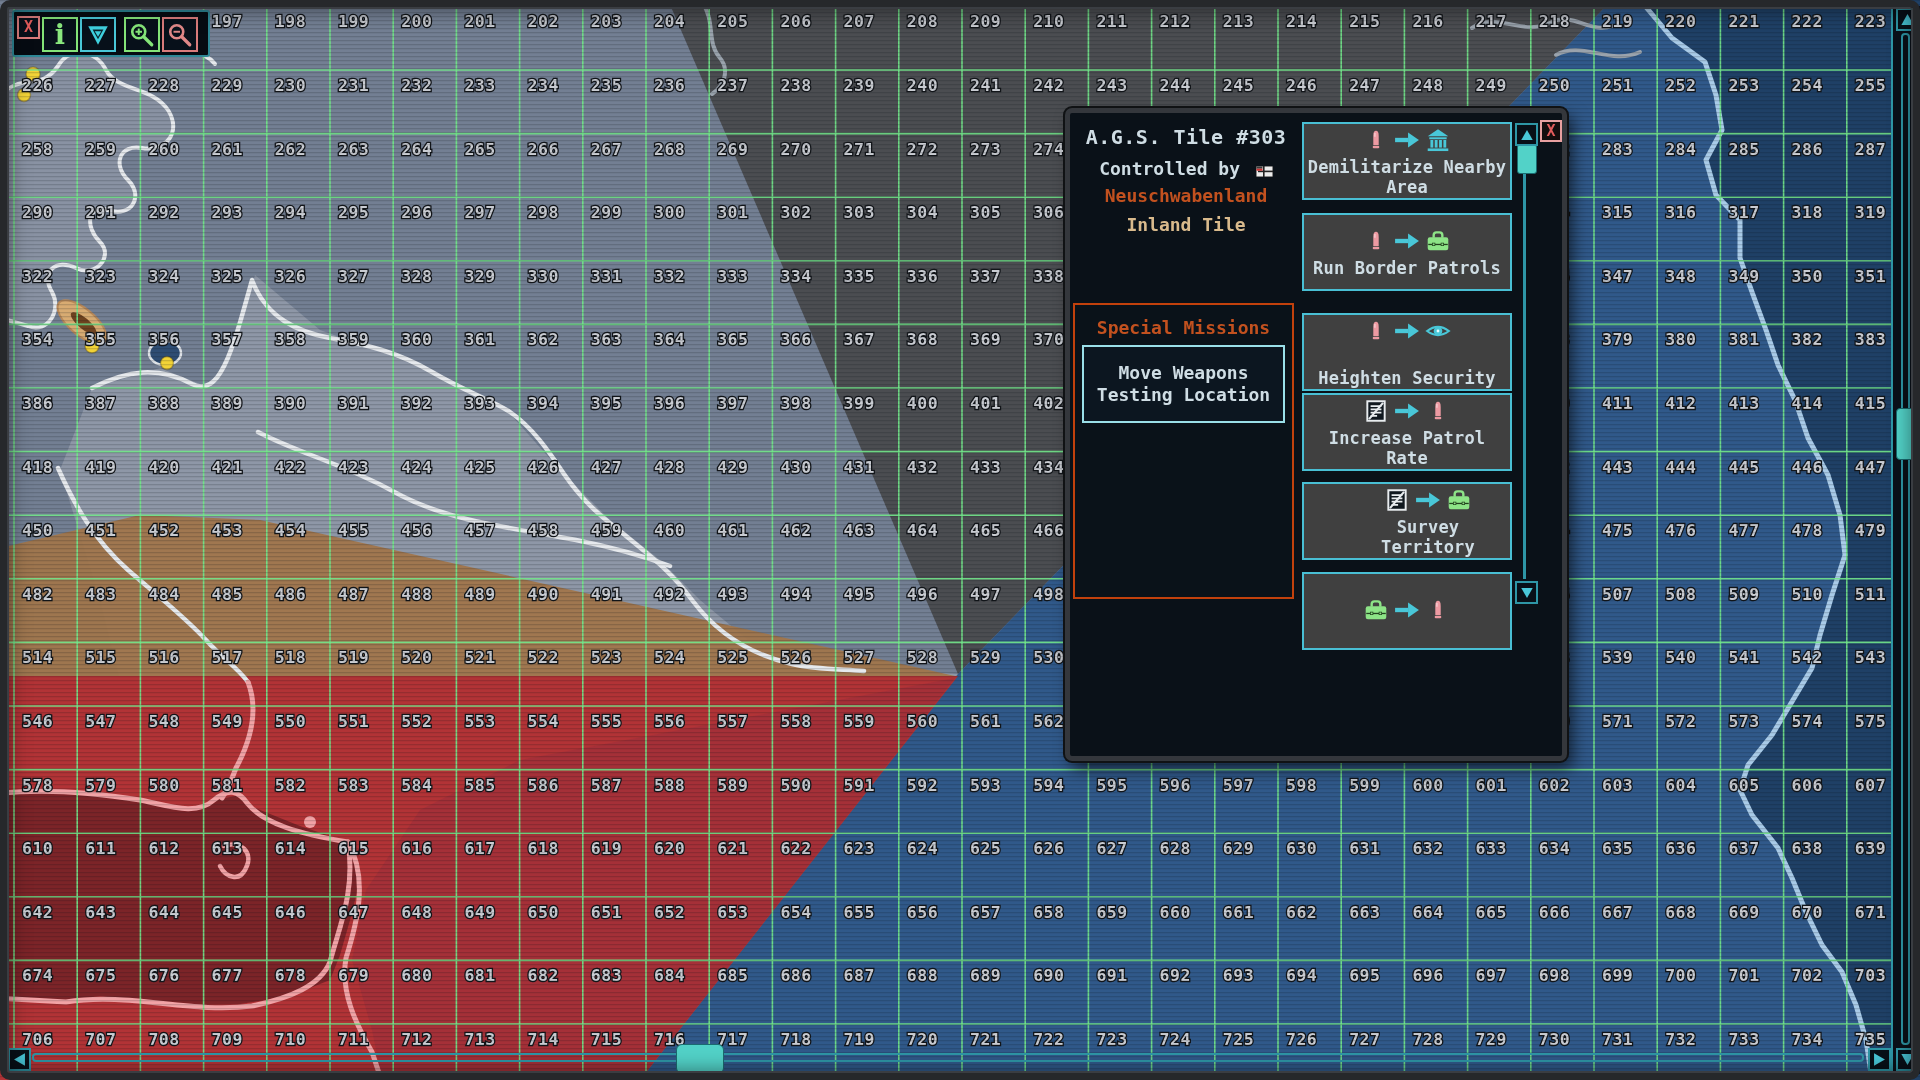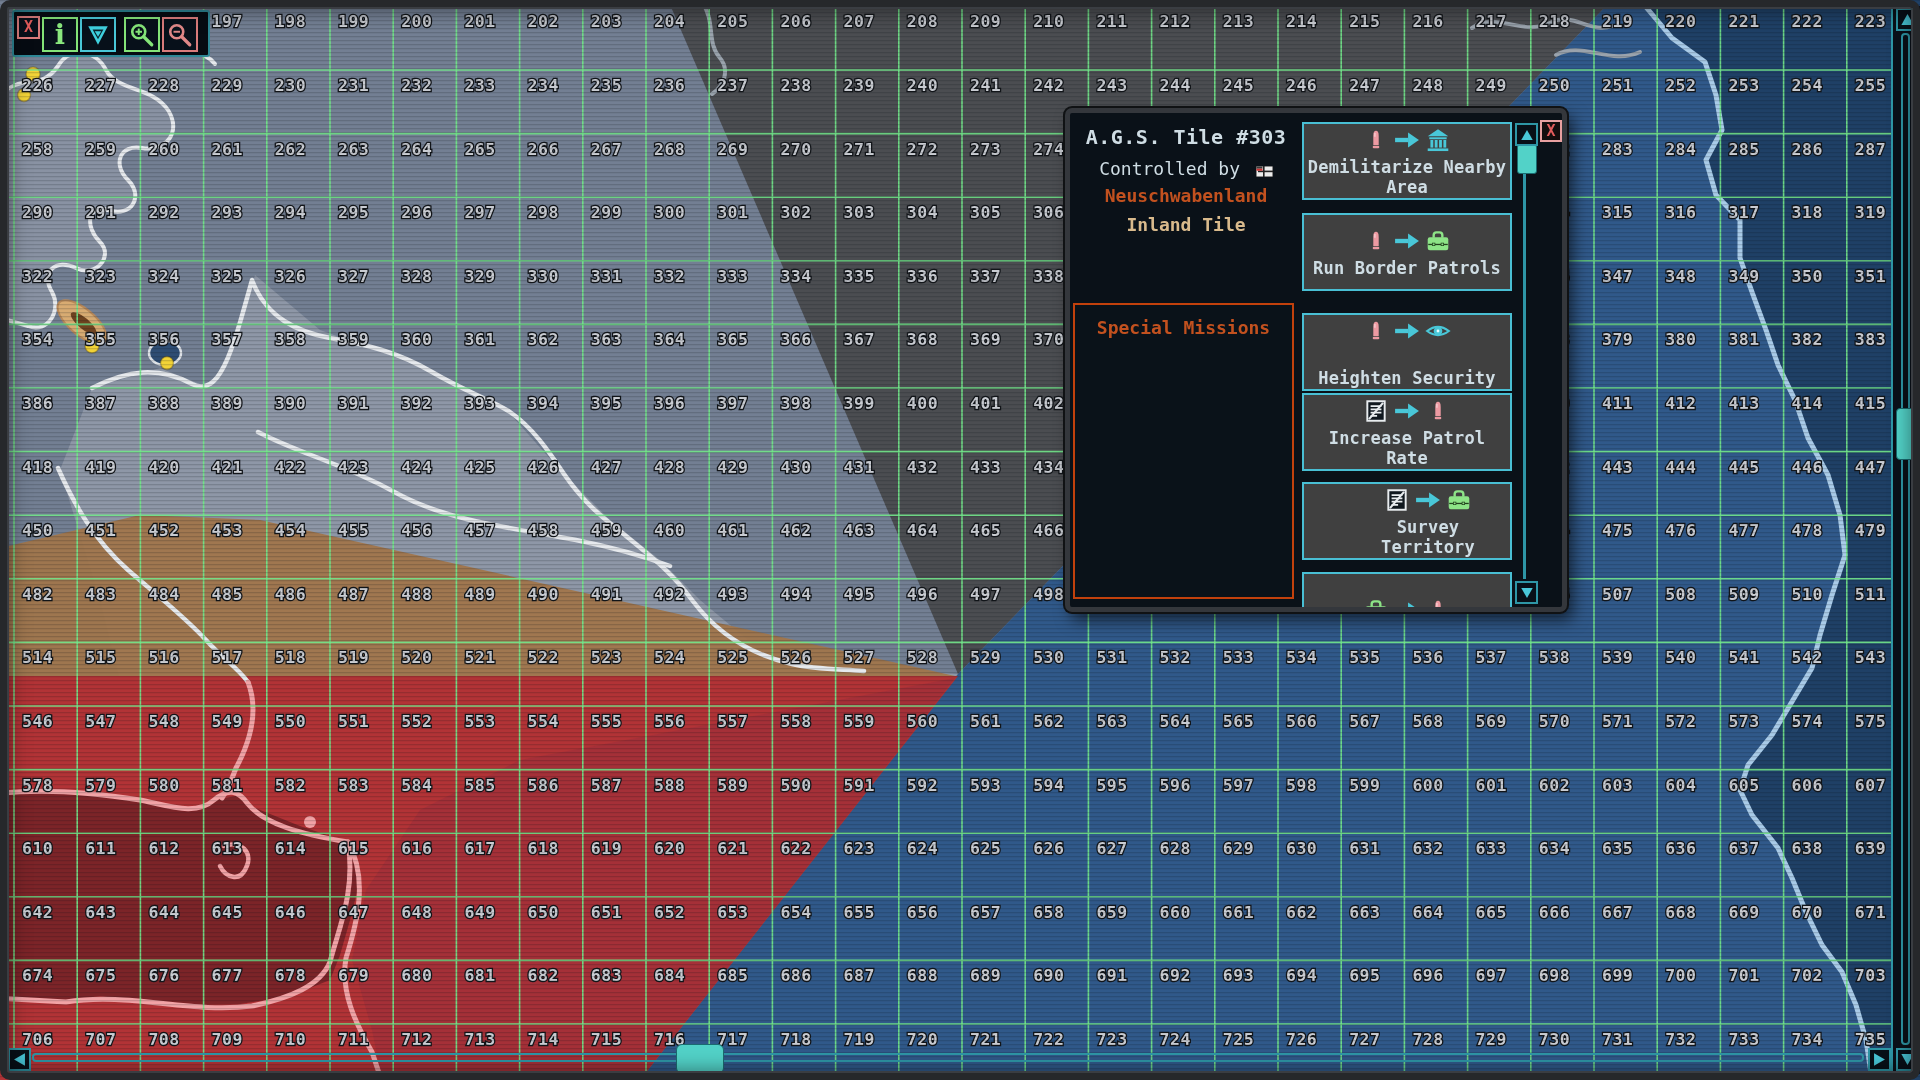--- a/index.html
+++ b/index.html
@@ -33,26 +33,26 @@
   #vtrack{position:absolute;left:1901px;top:33px;width:9px;height:1012px;box-sizing:border-box;
     border:2px solid #2e96a6;border-radius:4px;z-index:21;cursor:pointer;}
   #vthumb{position:absolute;left:1896px;top:408px;width:20px;height:50px;background:#52d2c8;
     border:1px solid #1a6b70;border-radius:4px;z-index:22;cursor:grab;}
   #htrack{position:absolute;left:32px;top:1053px;width:1832px;height:9px;box-sizing:border-box;
     border:2px solid #2e96a6;border-radius:4px;z-index:21;cursor:pointer;}
   #hthumb{position:absolute;left:676px;top:1044px;width:46px;height:28px;background:#52d2c8;
     border:1px solid #1a6b70;border-radius:6px;z-index:22;cursor:grab;}
 
   
-  #dialog{position:absolute;left:1065px;top:108px;width:502px;height:504px;box-sizing:border-box;
+  #dialog{position:absolute;left:1065px;top:108px;width:502px;height:653px;box-sizing:border-box;
     background:#0a1118;border:5px solid #34373c;border-radius:7px;z-index:30;overflow:hidden;
     box-shadow:0 0 0 2px #101214, 6px 8px 16px rgba(0,0,0,.6);}
   #dlg-left{position:absolute;left:0;top:12px;width:232px;text-align:center;color:var(--text-light);}
   #dlg-title{font-size:20px;font-weight:bold;letter-spacing:.5px;}
-  #dlg-controlled{margin-top:9px;font-size:18px;font-weight:normal;}
+  #dlg-controlled{margin-top:9px;font-size:18px;font-weight:bold;}
   #dlg-controller{margin-top:4px;font-size:18px;font-weight:bold;color:var(--accent-orange);}
   #dlg-tiletype{margin-top:8px;font-size:18px;font-weight:bold;color:var(--tan);}
   #dlg-flag{display:inline-block;vertical-align:middle;margin-left:5px;}
   #special-box{position:absolute;left:3px;top:190px;width:221px;height:296px;box-sizing:border-box;
     border:2px solid #c2410c;background:#0a1219;}
   #special-header{margin-top:12px;text-align:center;font-size:18px;font-weight:bold;color:var(--accent-orange);}
   #special-btn{position:absolute;left:7px;top:40px;width:203px;height:78px;box-sizing:border-box;
     border:2px solid #9adfe8;background:#0c1620;color:var(--text-light);display:flex;align-items:center;
     justify-content:center;text-align:center;font-size:18px;font-weight:bold;line-height:1.25;cursor:pointer;}
   #missions{position:absolute;left:232px;top:0;width:212px;height:494px;}
@@ -747,20 +747,23 @@
             <rect x="0.5" y="2.7" width="6" height="2" fill="#cf3333"></rect>
           </svg>
         </span>
       </div>
       <div id="dlg-controller">Neuschwabenland</div>
       <div id="dlg-tiletype">Inland Tile</div>
     </div>
 
     <div id="special-box">
       <div id="special-header">Special Missions</div>
+      <div id="special-btn">
+        <span>Move Weapons Testing Location</span>
+      </div>
     </div>
 
     <div id="missions">
         <div class="mission-btn" style="top: 9px;">
           <div class="micons">
             <svg width="26" height="26" viewBox="0 0 24 24">
               <path d="M9.5,8 Q9.5,3.5 12,3.5 Q14.5,3.5 14.5,8 L14.5,16.5 L9.5,16.5 Z" fill="#ed9aa2"></path>
               <rect x="9" y="17.2" width="6" height="2.4" rx="1" fill="#ed9aa2"></rect>
               <path d="M11,5.5 L11,9" stroke="#f7cdd2" stroke-width="1.3"></path>
             </svg>

